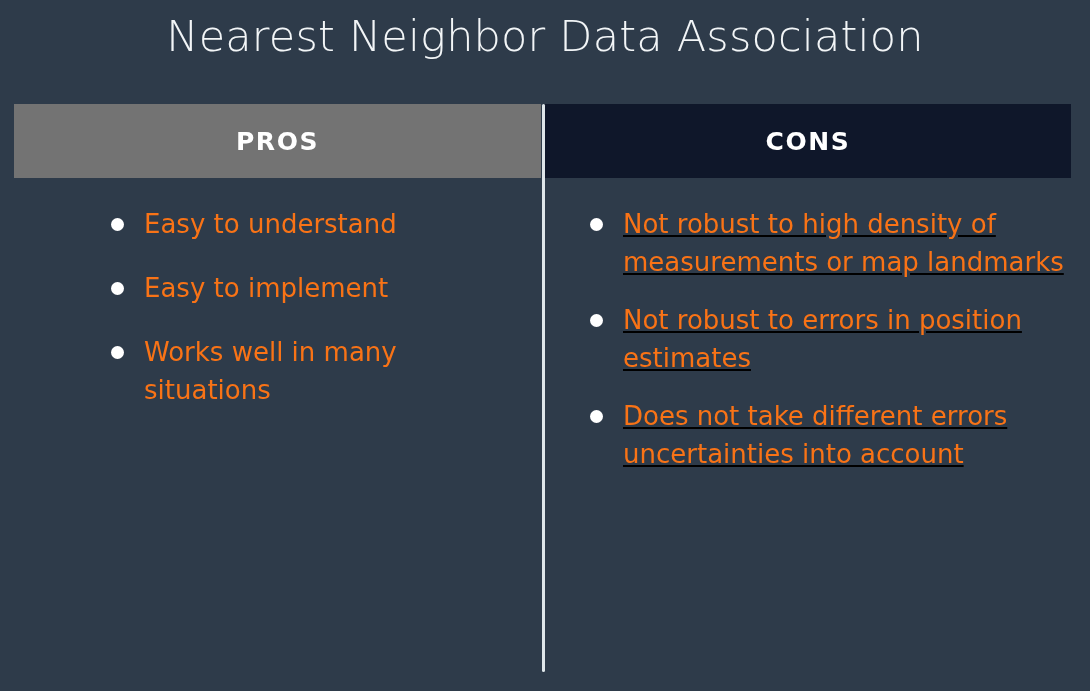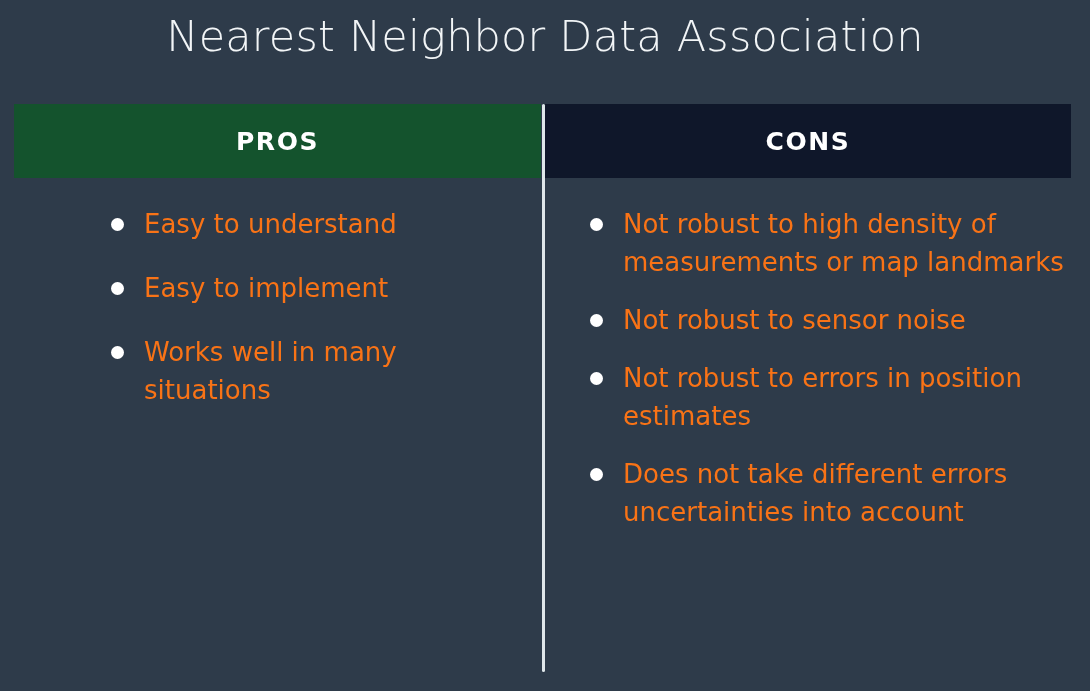--- a/index.html
+++ b/index.html
@@ -52,21 +52,21 @@
     align-items: center;
     justify-content: center;
     color: #ffffff;
     font-size: 25px;
     font-weight: 600;
     letter-spacing: 1.6px;
   }
   .header-pros {
     left: 0;
     width: 527px;
-    background: #14532d;
+    background: #737373;
   }
   .header-cons {
     left: 531px;
     width: 526px;
     background: #0f172a;
   }
 
   
   .divider {
     position: absolute;
@@ -90,20 +90,21 @@
     position: absolute;
     top: 0;
   }
   .col-pros {
     left: 105px;
     width: 420px;
   }
   .col-cons {
     left: 584px;
     width: 490px;
+    text-decoration: underline;
   }
 
   ul.bullet-list {
     list-style: none;
     margin: 0;
     padding: 0;
   }
   ul.bullet-list li {
     position: relative;
     padding-left: 39px;
@@ -169,24 +170,20 @@
     </div>
 
     <div class="col col-cons">
       <ul class="bullet-list">
         <li>
           <span class="dot"></span>
           <span class="txt">Not robust to high density of measurements or map landmarks</span>
         </li>
         <li>
           <span class="dot"></span>
-          <span class="txt">Not robust to sensor noise</span>
-        </li>
-        <li>
-          <span class="dot"></span>
           <span class="txt">Not robust to errors in position estimates</span>
         </li>
         <li>
           <span class="dot"></span>
           <span class="txt">Does not take different errors uncertainties into account</span>
         </li>
       </ul>
     </div>
 
   </div>

